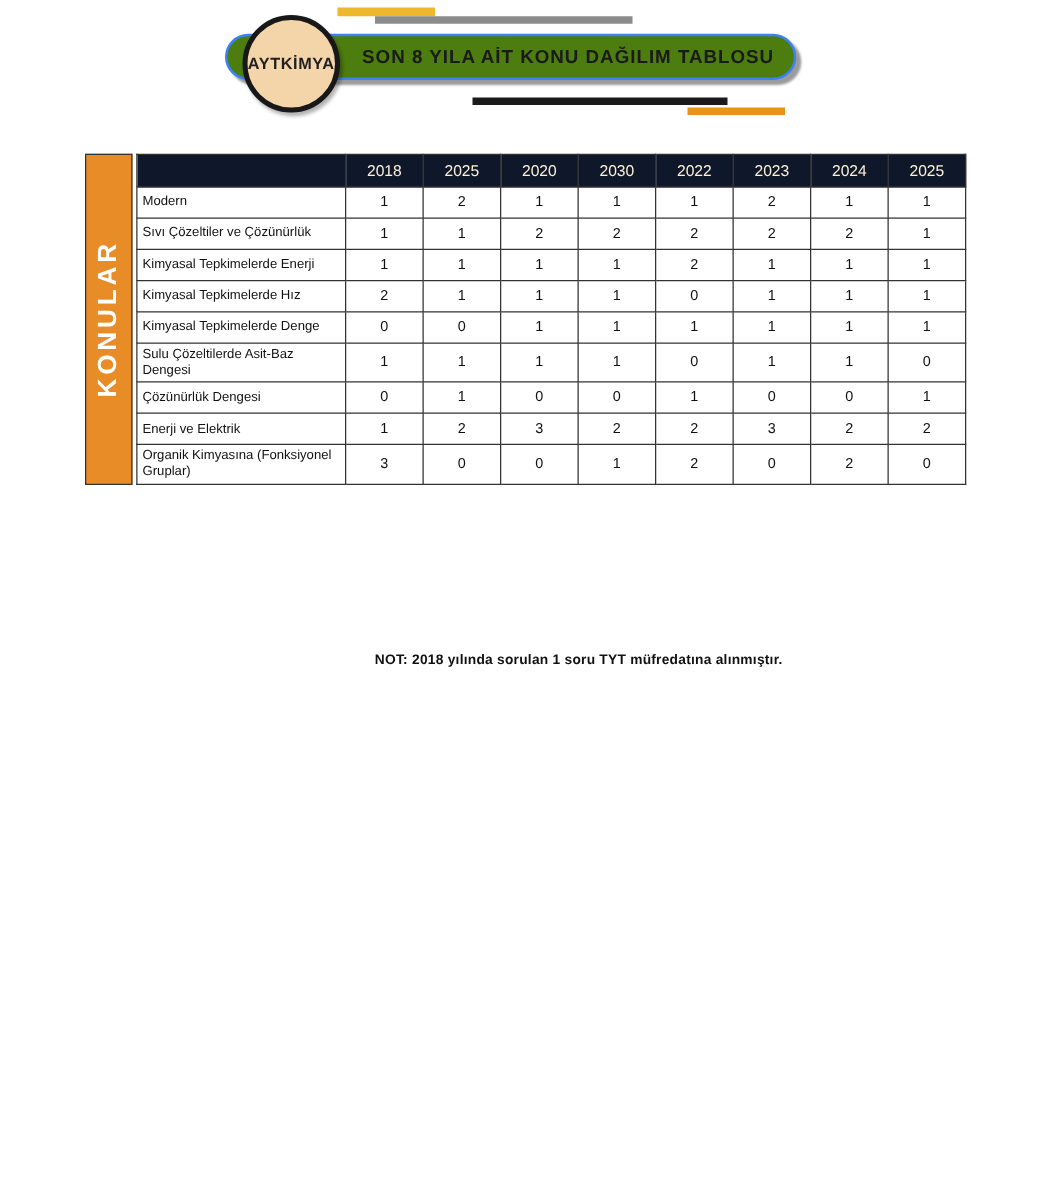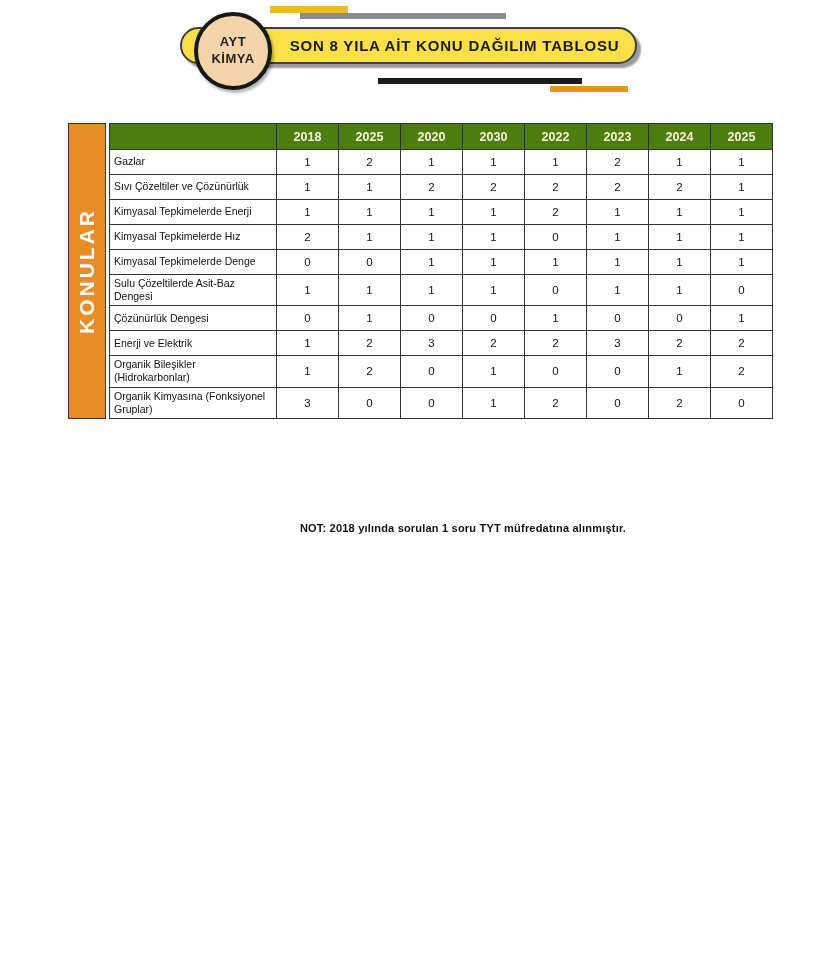--- a/index.html
+++ b/index.html
@@ -10,34 +10,34 @@
 
   
   .bar { position:absolute; }
   .bar.gold   { left:270px; top:6px;  width:78px;  height:7px; background:#EDB82B; }
   .bar.gray   { left:300px; top:13px; width:206px; height:6px; background:#8C8C8C; }
   .bar.black  { left:378px; top:78px; width:204px; height:6px; background:#1A1A1A; }
   .bar.orange { left:550px; top:86px; width:78px;  height:6px; background:#E8941A; }
 
   .pill {
     position:absolute; left:180px; top:27px; width:457px; height:37px;
-    background:#fde047; border:2px solid #404040; border-radius:20px;
+    background:#4d7c0f; border:2px solid #3b82f6; border-radius:20px;
     box-shadow:4px 4px 2px #9b9b9b;
     display:flex; align-items:center; justify-content:center;
     padding-left:92px; box-sizing:border-box; z-index:1;
   }
   .pill .title {
     font-weight:bold; font-size:15px; letter-spacing:0.8px; color:#1a1a1a;
     white-space:nowrap;
   }
 
   .badge {
     position:absolute; left:194px; top:12px; width:78px; height:78px;
     border-radius:50%; background:#F4D5A9; border:4px solid #181818;
-    box-sizing:border-box; display:flex; flex-direction:column;
+    box-sizing:border-box; display:flex; flex-direction:row;
     align-items:center; justify-content:center; z-index:2;
     box-shadow:2px 3px 3px rgba(0,0,0,0.3);
   }
   .badge span {
     font-weight:bold; font-size:13px; color:#1f1f1f; line-height:1.3;
     letter-spacing:0.5px;
   }
 
   
   .table-wrap { position:absolute; left:68px; top:123px; display:flex; align-items:stretch; }
@@ -45,21 +45,21 @@
     width:38px; background:#E88C27; border:1px solid #333; margin-right:3px;
     display:flex; align-items:center; justify-content:center; box-sizing:border-box;
   }
   .sidebar-text {
     writing-mode:vertical-rl; transform:rotate(180deg);
     color:#ffffff; font-weight:bold; font-size:21px; letter-spacing:3px;
   }
   table.dist { border-collapse:collapse; background:#ffffff; }
   table.dist th, table.dist td { border:1px solid #333; }
   table.dist thead th {
-    background:#4d7c0f; color:#FBF2D7; font-weight:bold; font-size:12.5px;
+    background:#0f172a; color:#FBF2D7; font-weight:normal; font-size:12.5px;
     height:23px; text-align:center;
   }
   th.topic-head, td.topic { width:158px; }
   th.year-head, td.val { width:59px; }
   td.topic {
     font-size:10.5px; padding:2px 4px; color:#111; text-align:left; line-height:1.25;
   }
   td.val { text-align:center; font-size:11.5px; height:22px; color:#111; padding:1px; }
   tr.total-row td { height:24px; }
 
@@ -101,21 +101,21 @@
             <th class="year-head">2020</th>
             <th class="year-head">2030</th>
             <th class="year-head">2022</th>
             <th class="year-head">2023</th>
             <th class="year-head">2024</th>
             <th class="year-head">2025</th>
           </tr>
         </thead>
       <tbody>
           <tr>
-            <td class="topic">Gazlar</td>
+            <td class="topic">Modern</td>
             <td class="val">1</td>
             <td class="val">2</td>
             <td class="val">1</td>
             <td class="val">1</td>
             <td class="val">1</td>
             <td class="val">2</td>
             <td class="val">1</td>
             <td class="val">1</td>
           </tr>
           <tr>
@@ -186,31 +186,20 @@
           </tr>
           <tr>
             <td class="topic">Enerji ve Elektrik</td>
             <td class="val">1</td>
             <td class="val">2</td>
             <td class="val">3</td>
             <td class="val">2</td>
             <td class="val">2</td>
             <td class="val">3</td>
             <td class="val">2</td>
-            <td class="val">2</td>
-          </tr>
-          <tr>
-            <td class="topic">Organik Bileşikler (Hidrokarbonlar)</td>
-            <td class="val">1</td>
-            <td class="val">2</td>
-            <td class="val">0</td>
-            <td class="val">1</td>
-            <td class="val">0</td>
-            <td class="val">0</td>
-            <td class="val">1</td>
             <td class="val">2</td>
           </tr>
           <tr>
             <td class="topic">Organik Kimyasına (Fonksiyonel Gruplar)</td>
             <td class="val">3</td>
             <td class="val">0</td>
             <td class="val">0</td>
             <td class="val">1</td>
             <td class="val">2</td>
             <td class="val">0</td>

